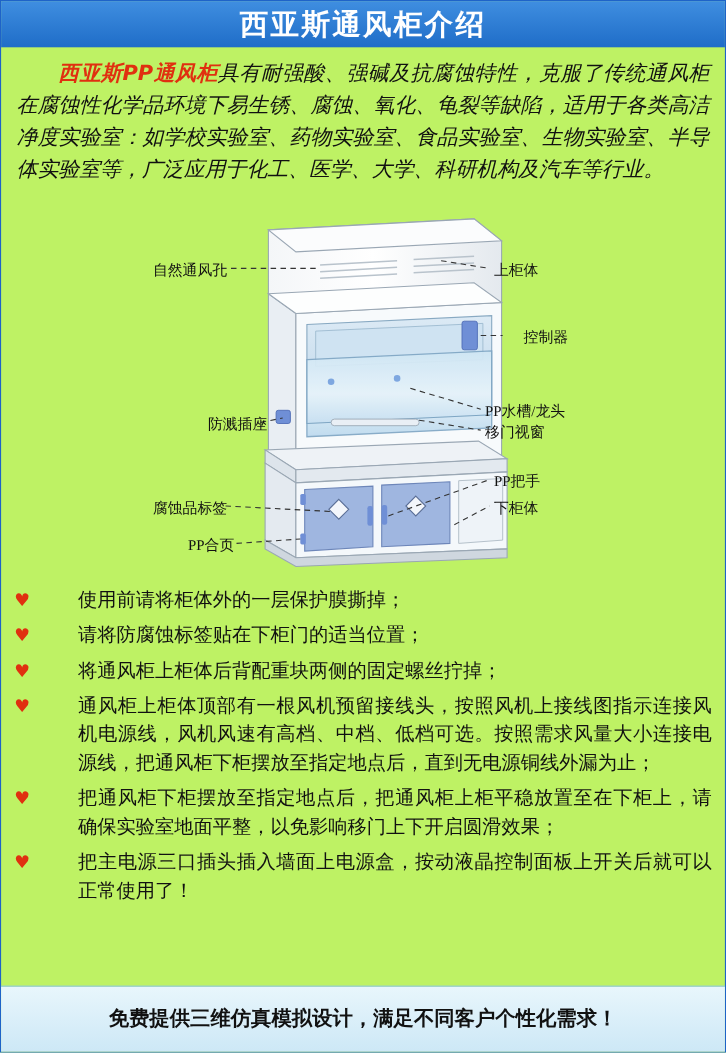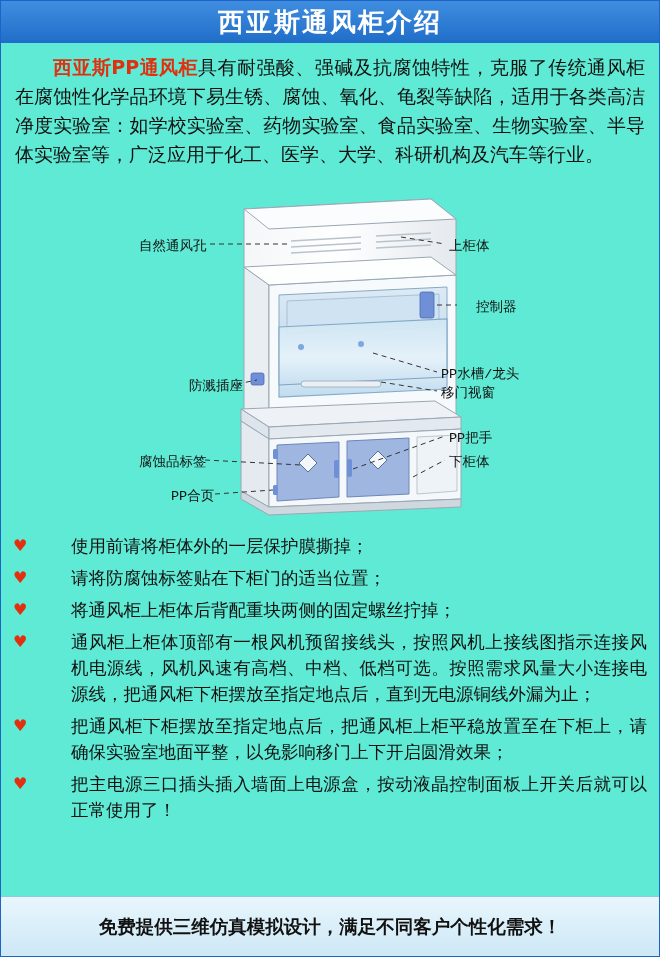--- a/index.html
+++ b/index.html
@@ -3,21 +3,21 @@
 <meta charset="utf-8">
 <style>
   html,body{margin:0;padding:0;}
   body{
     width:660px;height:957px;
     background:#ffffff;
     font-family:"Liberation Sans","DejaVu Sans",sans-serif;
     color:#111;
     overflow:hidden;
   }
-  .page{position:relative;width:660px;height:957px;box-sizing:border-box;border:1px solid #1e63c8;background:#5eead4;}
+  .page{position:relative;width:660px;height:957px;box-sizing:border-box;border:1px solid #1e63c8;background:#bef264;}
 
   
   .header{
     height:42px;
     background:#2f7fd8;
     background:linear-gradient(#3f8ee0,#1f6dc8);
     display:flex;align-items:center;justify-content:center;
   }
   .header-title{
     color:#ffffff;
@@ -28,37 +28,38 @@
   }
 
   
   .intro{
     padding:10px 14px 4px 14px;
     font-size:19px;
     line-height:29px;
     text-align:justify;
     text-indent:38px;
     font-family:"DejaVu Sans","Liberation Sans",sans-serif;
+    font-style:italic;
   }
   .intro .brand{color:#e03010;font-weight:bold;}
 
   
   .diagram-wrap{
     position:relative;
     width:660px;height:350px;
     margin-top:4px;
   }
   .diagram{
     position:absolute;left:0;top:0;width:660px;height:350px;
   }
   .lbl{
     position:absolute;
     font-size:13.5px;
     color:#111;
-    font-family:Liberation Mono, monospace;
+    font-family:Liberation Serif, serif;
     white-space:nowrap;
   }
   .lbl.right{text-align:left;}
   .lbl.left{text-align:right;}
 
   
   .usage{
     padding:6px 12px 0 12px;
   }
   .usage-title{

